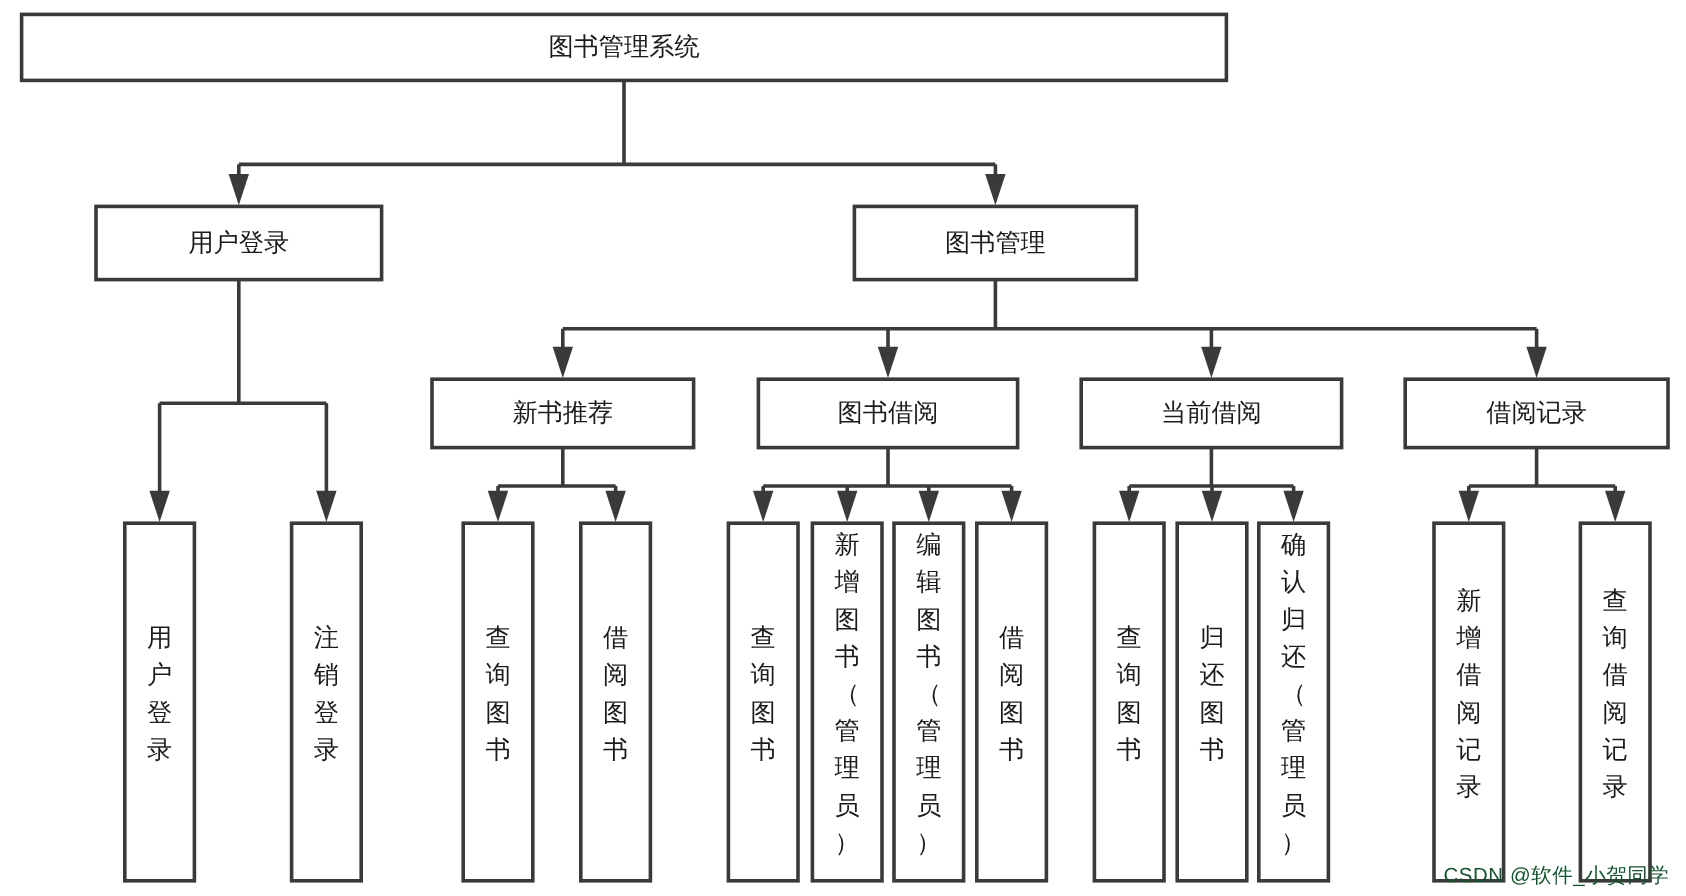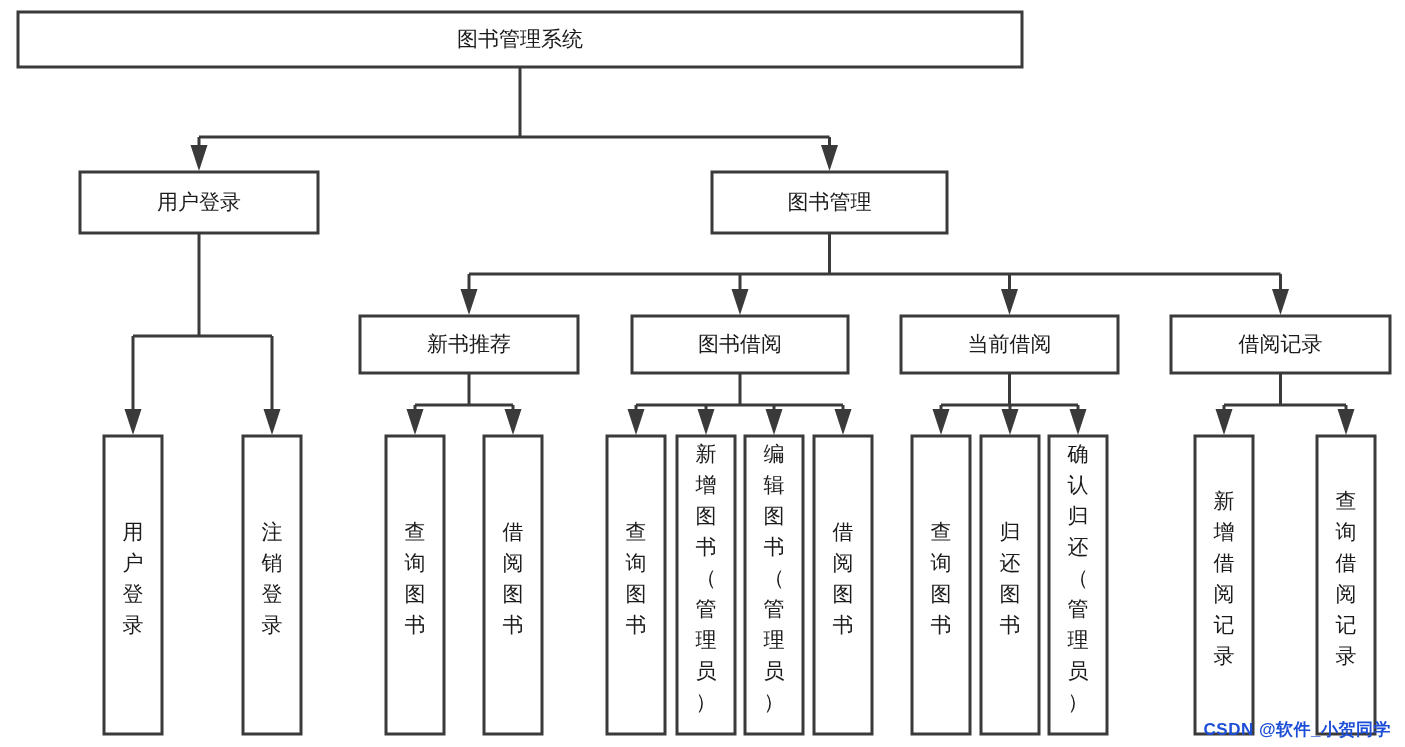--- a/index.html
+++ b/index.html
@@ -54,25 +54,24 @@
     font-family: "Liberation Sans", "DejaVu Sans", sans-serif;
     font-size: 21px;
     text-anchor: middle;
   }
   .watermark {
     position: absolute;
     right: 14px;
     bottom: 6px;
     font-family: "Liberation Sans", "DejaVu Sans", sans-serif;
     font-size: 17px;
-    color: #1d4ed8;
+    color: #14532d;
     letter-spacing: 0.5px;
     white-space: nowrap;
     user-select: none;
-    font-weight: bold;
   }
 </style>
 </head>
 <body>
 
 <div id="diagram-root">
   <svg class="diagram-canvas" viewBox="0 0 1405 747" xmlns="http://www.w3.org/2000/svg">
     <g id="edge-layer">
         <g>
           <path class="connector" d="M 199 137 L 199 149"></path>

